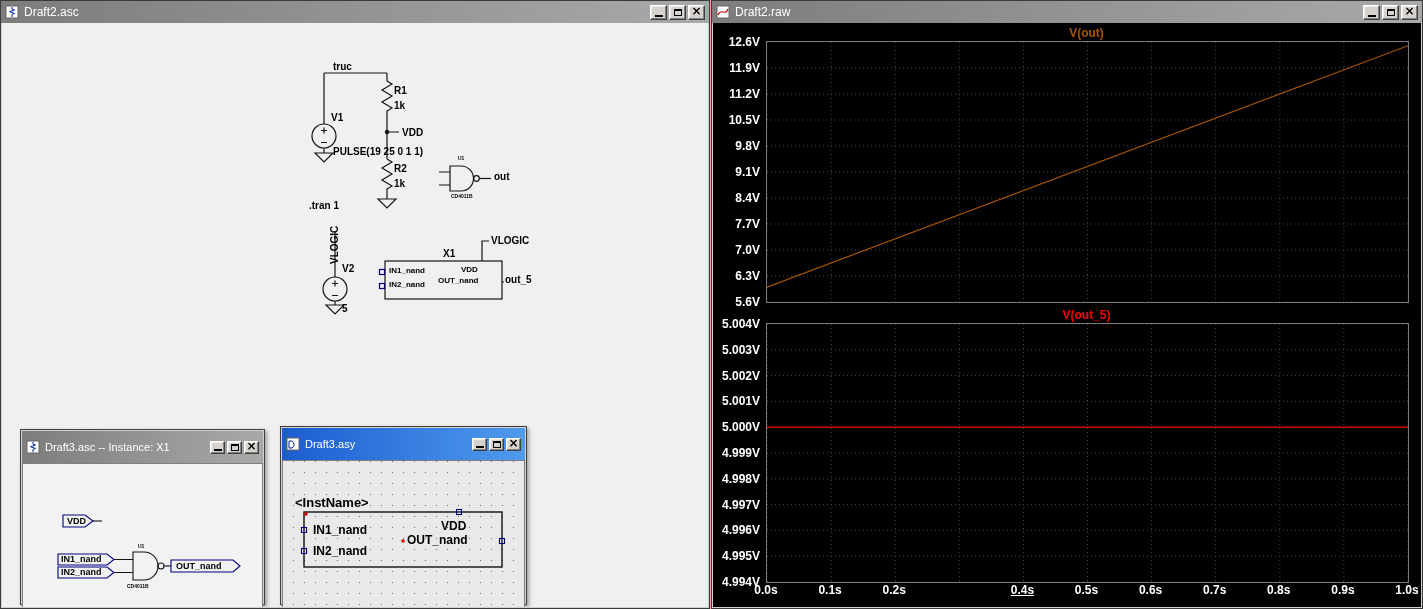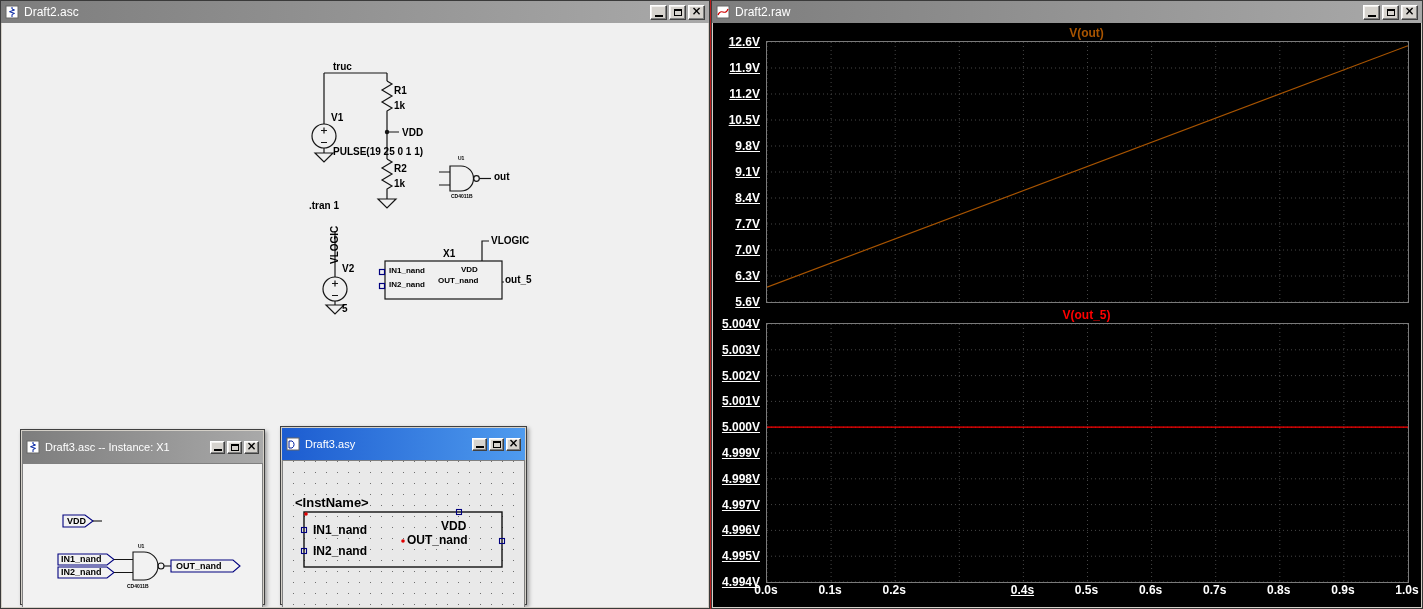--- a/index.html
+++ b/index.html
@@ -1,16 +1,16 @@
 <!DOCTYPE html>
 <html><head>
 <meta charset="utf-8">
 <style>
   html,body{margin:0;padding:0;background:#6f6f6f;}
-  .app{position:relative;width:1423px;height:609px;font-family:"Liberation Sans",sans-serif;overflow:hidden;background:#b91c1c;}
+  .app{position:relative;width:1423px;height:609px;font-family:"Liberation Sans",sans-serif;overflow:hidden;background:#fca5a5;}
   .win{position:absolute;border:1px solid #3a3a3a;box-sizing:border-box;background:#d4d0c8;}
   #win-left{left:0;top:0;width:710px;height:609px;}
   #win-right{left:711px;top:0;width:712px;height:609px;}
   .titlebar{position:relative;height:22px;display:flex;align-items:center;gap:5px;padding:0 4px;box-sizing:border-box;z-index:20;}
   .titlebar.inactive{background:linear-gradient(to right,#7d7d7d,#a9a9a9);}
   .titlebar.active{background:linear-gradient(to right,#1c5cd0,#4f9bee);}
   .tb-title{color:#fff;font-size:12px;flex:1;white-space:nowrap;overflow:hidden;}
   .tb-btns{display:flex;gap:2px;}
   .tb-btn{width:17px;height:15px;background:#d6d3ce;border:1px solid;border-color:#ffffff #404040 #404040 #ffffff;box-shadow:inset -1px -1px 0 #808080,inset 1px 1px 0 #f2f0ee;display:flex;align-items:center;justify-content:center;cursor:pointer;box-sizing:border-box;}
   .subwin .tb-btn{width:15px;height:13px;}
@@ -41,21 +41,21 @@
   .panel-title{position:absolute;left:53px;width:641px;text-align:center;font-weight:bold;font-size:12px;z-index:2;}
   #title0{top:3px;}
   #title1{top:285px;}
   .plot{position:absolute;background:#000;border:1px solid #7a7a7a;box-sizing:content-box;}
   #plot0{left:53px;top:18px;width:641px;height:260px;}
   #plot1{left:53px;top:300px;width:641px;height:258px;}
   .plot svg{position:absolute;left:0;top:0;width:100%;height:100%;display:block;}
   .ylabels{position:absolute;left:0;width:50px;z-index:2;}
   #ylab0{top:19px;height:260px;}
   #ylab1{top:301px;height:258px;}
-  .ytick{position:absolute;right:3px;color:#fff;font-size:12px;font-weight:bold;height:14px;line-height:14px;text-decoration:underline;}
+  .ytick{position:absolute;right:3px;color:#fff;font-size:12px;font-weight:bold;height:14px;line-height:14px;}
   .xlabels{position:absolute;left:0;top:560px;width:710px;height:18px;z-index:2;}
   .xtick{position:absolute;width:44px;text-align:center;color:#fff;font-size:12px;font-weight:bold;}
   .grid{stroke:#464646;stroke-width:1;stroke-dasharray:1 3;}
 </style>
 </head>
 <body>
 
 <div class="app">
 
   <div class="win" id="win-left">

